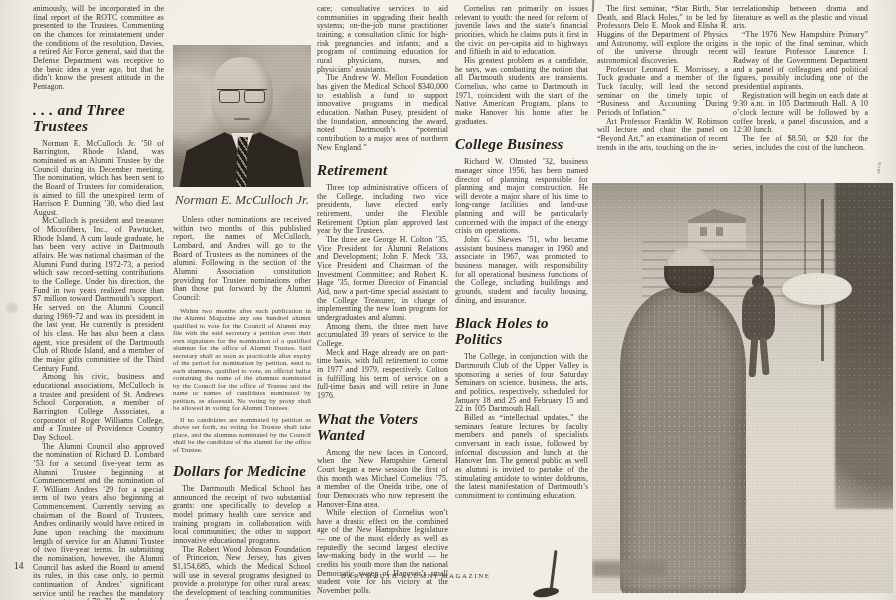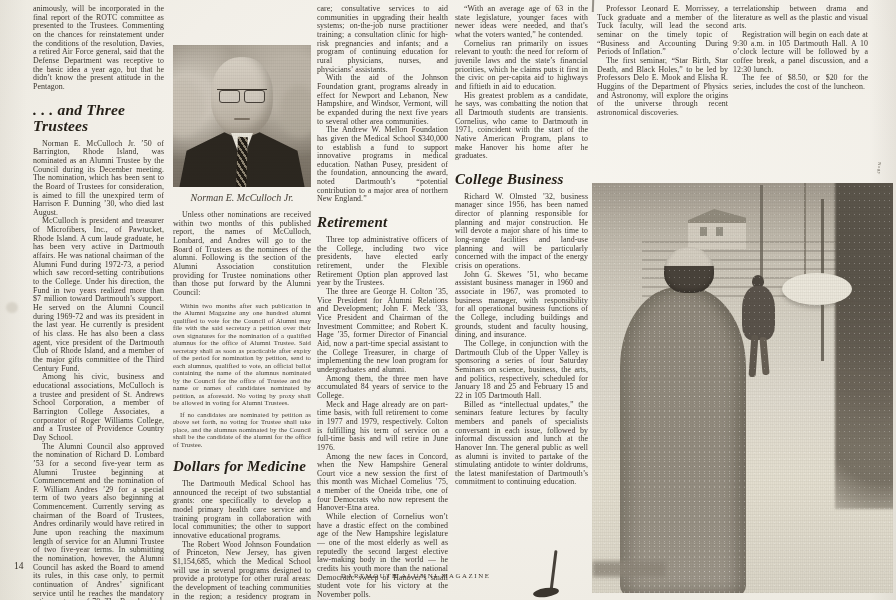--- a/index.html
+++ b/index.html
@@ -15,21 +15,21 @@
   .p{
     margin:0;font-size:7.9px;line-height:8.65px;text-align:justify;
     text-indent:9px;letter-spacing:.05px;word-spacing:.4px;color:#39332b;
   }
   .p.cont{text-indent:0;}
   .p.sm{font-size:6.7px;line-height:7.5px;text-indent:7px;color:#433d34;margin-top:4px;}
   .hd{
     font-family:"Liberation Serif", serif;font-style:italic;font-weight:700;
     font-size:15px;line-height:16px;margin:10px 0 6px;color:#262119;letter-spacing:.2px;
   }
-  .caption-sm{font-style:italic;font-size:10px;text-align:center;margin:5px 0 8px;color:#443e35;}
+  .caption-sm{font-style:italic;font-size:13px;text-align:center;margin:5px 0 8px;color:#443e35;}
   .pagenum{position:absolute;left:14px;top:561px;font-size:9.5px;color:#332d25;}
   .footer{
     position:absolute;left:341px;top:572px;font-size:6.8px;letter-spacing:1.6px;
     color:#3a342c;white-space:nowrap;
   }
   .wcaption{
     position:absolute;left:596px;top:151px;width:292px;font-style:italic;font-size:7.9px;
     color:#3e3830;white-space:nowrap;letter-spacing:.1px;
   }
   .wcredit{
@@ -192,52 +192,54 @@
     <p class="p">Unless other nominations are received within two months of this published report, the names of McCulloch, Lombard, and Andres will go to the Board of Trustees as the nominees of the alumni. Following is the section of the Alumni Association constitution providing for Trustee nominations other than those put forward by the Alumni Council:</p>
     <p class="p sm">Within two months after such publication in the Alumni Magazine any one hundred alumni qualified to vote for the Council of Alumni may file with the said secretary a petition over their own signatures for the nomination of a qualified alumnus for the office of Alumni Trustee. Said secretary shall as soon as practicable after expiry of the period for nomination by petition, send to each alumnus, qualified to vote, an official ballot containing the name of the alumnus nominated by the Council for the office of Trustee and the name or names of candidates nominated by petition, as aforesaid. No voting by proxy shall be allowed in voting for Alumni Trustees.</p>
     <p class="p sm">If no candidates are nominated by petition as above set forth, no voting for Trustee shall take place, and the alumnus nominated by the Council shall be the candidate of the alumni for the office of Trustee.</p>
     <h2 class="hd">Dollars for Medicine</h2>
     <p class="p">The Dartmouth Medical School has announced the receipt of two substantial grants: one specifically to develop a model primary health care service and training program in collaboration with local communities; the other to support innovative educational programs.</p>
     <p class="p">The Robert Wood Johnson Foundation of Princeton, New Jersey, has given $1,154,685, which the Medical School will use in several programs designed to provide a prototype for other rural areas: the development of teaching communities in the region; a residency program in primary</p>
   </div>
 
   <div class="col" style="left:317px;top:5px;width:131px">
     <p class="p cont">care; consultative services to aid communities in upgrading their health systems; on-the-job nurse practitioner training; a consultation clinic for high-risk pregnancies and infants; and a program of continuing education for rural physicians, nurses, and physicians’ assistants.</p>
-    <p class="p">With the aid of the Johnson Foundation grant, programs already in effect for Newport and Lebanon, New Hampshire, and Windsor, Vermont, will be expanded during the next five years to several other area communities.</p>
     <p class="p">The Andrew W. Mellon Foundation has given the Medical School $340,000 to establish a fund to support innovative programs in medical education. Nathan Pusey, president of the foundation, announcing the award, noted Dartmouth’s “potential contribution to a major area of northern New England.”</p>
     <h2 class="hd">Retirement</h2>
     <p class="p">Three top administrative officers of the College, including two vice presidents, have elected early retirement, under the Flexible Retirement Option plan approved last year by the Trustees.</p>
     <p class="p">The three are George H. Colton ’35, Vice President for Alumni Relations and Development; John F. Meck ’33, Vice President and Chairman of the Investment Committee; and Robert K. Hage ’35, former Director of Financial Aid, now a part-time special assistant to the College Treasurer, in charge of implementing the new loan program for undergraduates and alumni.</p>
-    <p class="p">Among them, the three men have accumulated 84 years of service to the College.</p>
+    <p class="p">Among them, the three men have accumulated 39 years of service to the College.</p>
     <p class="p">Meck and Hage already are on part-time basis, with full retirement to come in 1977 and 1979, respectively. Colton is fulfilling his term of service on a full-time basis and will retire in June 1976.</p>
-    <p class="p">Among the new faces in Concord, when the New Hampshire General Court vice a new session the first of this month was Michael Cornelius ’75, a member of the Oneida tribe, one of four Democrats who now represent the Hanover-Etna area.</p>
+    <h2 class="hd">What the Voters Wanted</h2>
+    <p class="p">Among the new faces in Concord, when the New Hampshire General Court began a new session the first of this month was Michael Cornelius ’75, a member of the Oneida tribe, one of four Democrats who now represent the Hanover-Etna area.</p>
     <p class="p">While election of Cornelius won’t have a drastic effect on the combined age of the New Hampshire legislature — one of the most elderly as well as reputedly the second largest elective law-making body in the world — he credits his youth more than the national Democratic sweep of Hanover’s small student vote for his victory at the November polls.</p>
   </div>
 
   <div class="pagenum">14</div>
   <div class="footer">DARTMOUTH ALUMNI MAGAZINE</div>
 
   <div class="col" style="left:455px;top:5px;width:133px">
-    <p class="p">“With an average age of 63 in the state legislature, younger faces with newer ideas were needed, and that’s what the voters wanted,” he contended.</p>
     <p class="p">Cornelius ran primarily on issues relevant to youth: the need for reform of juvenile laws and the state’s financial priorities, which he claims puts it first in the civic on per-capita aid to highways and fiftieth in aid to education.</p>
     <p class="p">His greatest problem as a candidate, he says, was combatting the notion that all Dartmouth students are transients. Cornelius, who came to Dartmouth in 1971, coincident with the start of the Native American Program, plans to make Hanover his home after he graduates.</p>
     <h2 class="hd">College Business</h2>
     <p class="p">Richard W. Olmsted ’32, business manager since 1956, has been named director of planning responsible for planning and major construction. He will devote a major share of his time to long-range facilities and land-use planning and will be particularly concerned with the impact of the energy crisis on operations.</p>
     <p class="p">John G. Skewes ’51, who became assistant business manager in 1960 and associate in 1967, was promoted to business manager, with responsibility for all operational business functions of the College, including buildings and grounds, student and faculty housing, dining, and insurance.</p>
+    <h2 class="hd">Black Holes to Politics</h2>
     <p class="p">The College, in conjunction with the Dartmouth Club of the Upper Valley is sponsoring a series of four Saturday Seminars on science, business, the arts, and politics, respectively, scheduled for January 18 and 25 and February 15 and 22 in 105 Dartmouth Hall.</p>
     <p class="p">Billed as “intellectual updates,” the seminars feature lectures by faculty members and panels of specialists conversant in each issue, followed by informal discussion and lunch at the Hanover Inn. The general public as well as alumni is invited to partake of the stimulating antidote to winter doldrums, the latest manifestation of Dartmouth’s commitment to continuing education.</p>
   </div>
 
   <div class="col" style="left:597px;top:5px;width:131px">
+    <p class="p">The first seminar, “Star Birth, Star Death, and Black Holes,” to be led by Professors Delo E. Mook and Elisha R. Huggins of the Department of Physics and Astronomy, will explore the origins of the universe through recent astronomical discoveries.</p>
     <p class="p">Professor Leonard E. Morrissey, a Tuck graduate and a member of the Tuck faculty, will lead the second seminar on the timely topic of “Business and Accounting During Periods of Inflation.”</p>
-    <p class="p">The first seminar, “Star Birth, Star Death, and Black Holes,” to be led by Professors Delo E. Mook and Elisha R. Huggins of the Department of Physics and Astronomy, will explore the origins of the universe through recent astronomical discoveries.</p>
+    <p class="p">Art Professor Franklin W. Robinson will lecture and chair the panel on “Beyond Art,” an examination of recent trends in the arts, touching on the in-</p>
   </div>
 
   <div class="col" style="left:733px;top:5px;width:135px">
     <p class="p cont">terrelationship between drama and literature as well as the plastic and visual arts.</p>
+    <p class="p">“The 1976 New Hampshire Primary” is the topic of the final seminar, which will feature Professor Laurence I. Radway of the Government Department and a panel of colleagues and political figures, possibly including one of the presidential aspirants.</p>
     <p class="p">Registration will begin on each date at 9:30 a.m. in 105 Dartmouth Hall. A 10 o’clock lecture will be followed by a coffee break, a panel discussion, and a 12:30 lunch.</p>
     <p class="p">The fee of $8.50, or $20 for the series, includes the cost of the luncheon.</p>
   </div>
 
   <div class="wcredit">Nagy</div>
 
   <div class="winter">
     <div class="w-leftmass"></div>
     <div class="w-building"></div>
     <div class="w-win1"></div>

